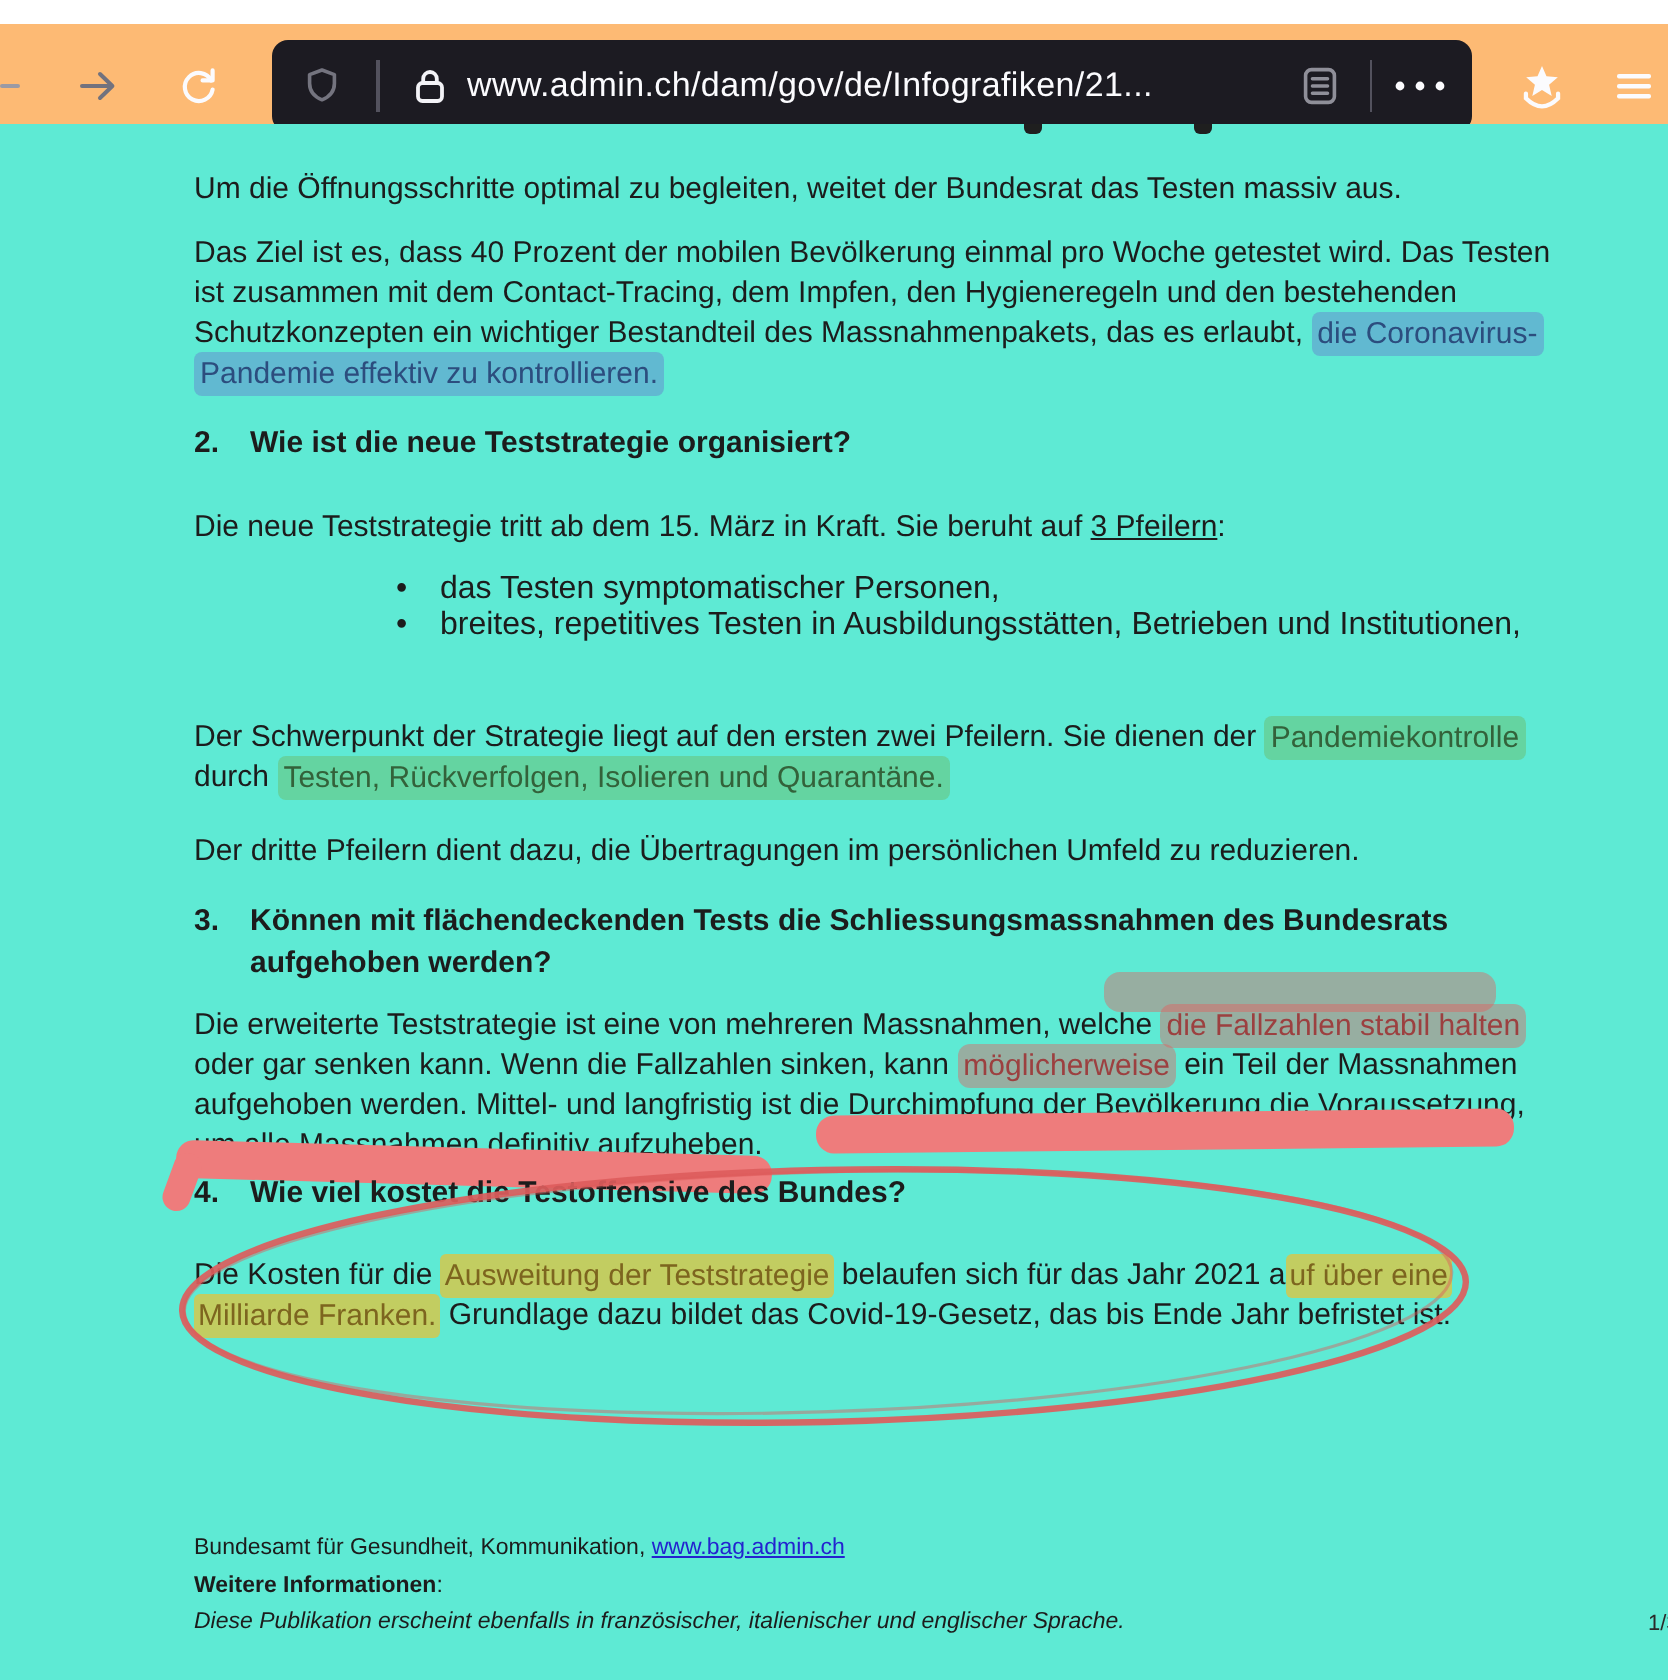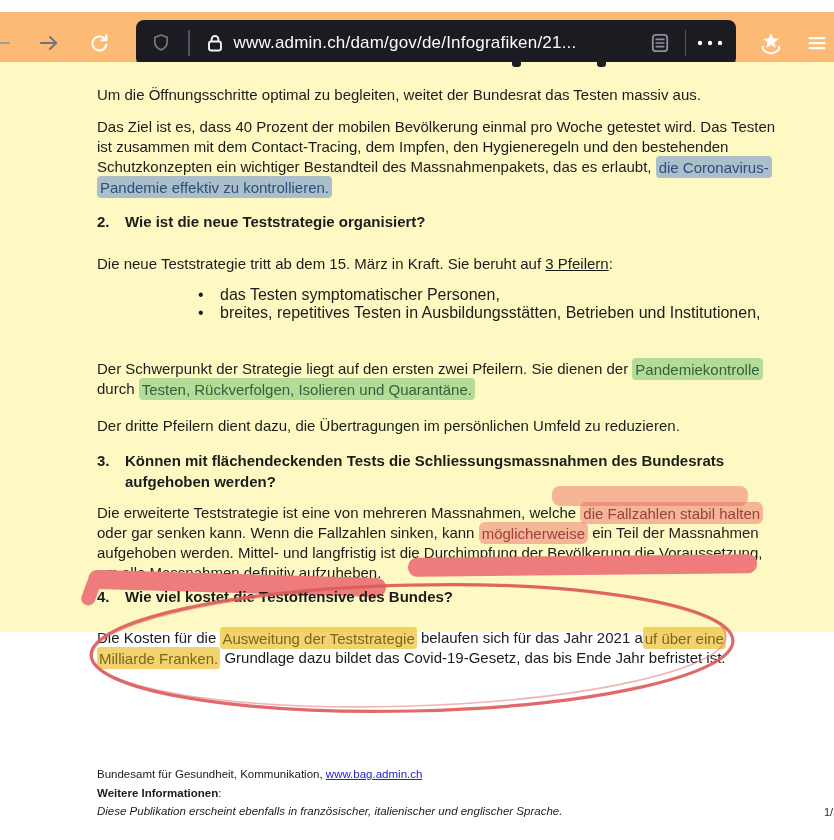--- a/index.html
+++ b/index.html
@@ -9,21 +9,21 @@
   
   .toolbar{position:absolute;left:0;top:0;width:834px;height:62px;background:#fdba74;margin-top:12px;}
   .tool-btn{position:absolute;top:0;height:62px;display:flex;align-items:center;justify-content:center;}
   .back-frag{position:absolute;left:0;top:30px;width:10px;height:2.4px;background:#9a9aa4;border-radius:2px;}
   .urlbar{position:absolute;left:136px;top:8px;width:600px;height:46px;background:#1c1b22;border-radius:8px;
           display:flex;align-items:center;}
   .url-sep{width:1.5px;height:26px;background:#53525e;flex:0 0 auto;}
   .url-text{color:#fbfbfe;font-size:17px;letter-spacing:.2px;white-space:nowrap;flex:1 1 auto;}
 
   
-  .page{position:absolute;left:0;top:62px;width:834px;height:570px;background:#fef9c3;color:#1c1c1c;}
+  .page{position:absolute;left:0;top:62px;width:834px;height:778px;background:#5eead4;color:#1c1c1c;}
   .para{position:absolute;left:97px;width:700px;font-size:15px;line-height:20px;white-space:nowrap;}
   .heading{position:absolute;left:97px;display:flex;font-weight:bold;font-size:15px;line-height:21px;white-space:nowrap;}
   .h-num{flex:0 0 28px;}
   .frag-mark{position:absolute;height:5px;width:9px;background:#1f1f1f;border-radius:0 0 3px 3px;}
 
   .bullets{position:absolute;left:198px;margin:0;padding:0;list-style:none;font-size:16px;line-height:17.5px;white-space:nowrap;}
   .bullets li::before{content:"\2022";display:inline-block;width:22px;}
 
   
   .seg-hl-blue{background:rgba(100,143,205,.55);color:#2c4d7e;padding:2.5px 3px;border-radius:4px;}

